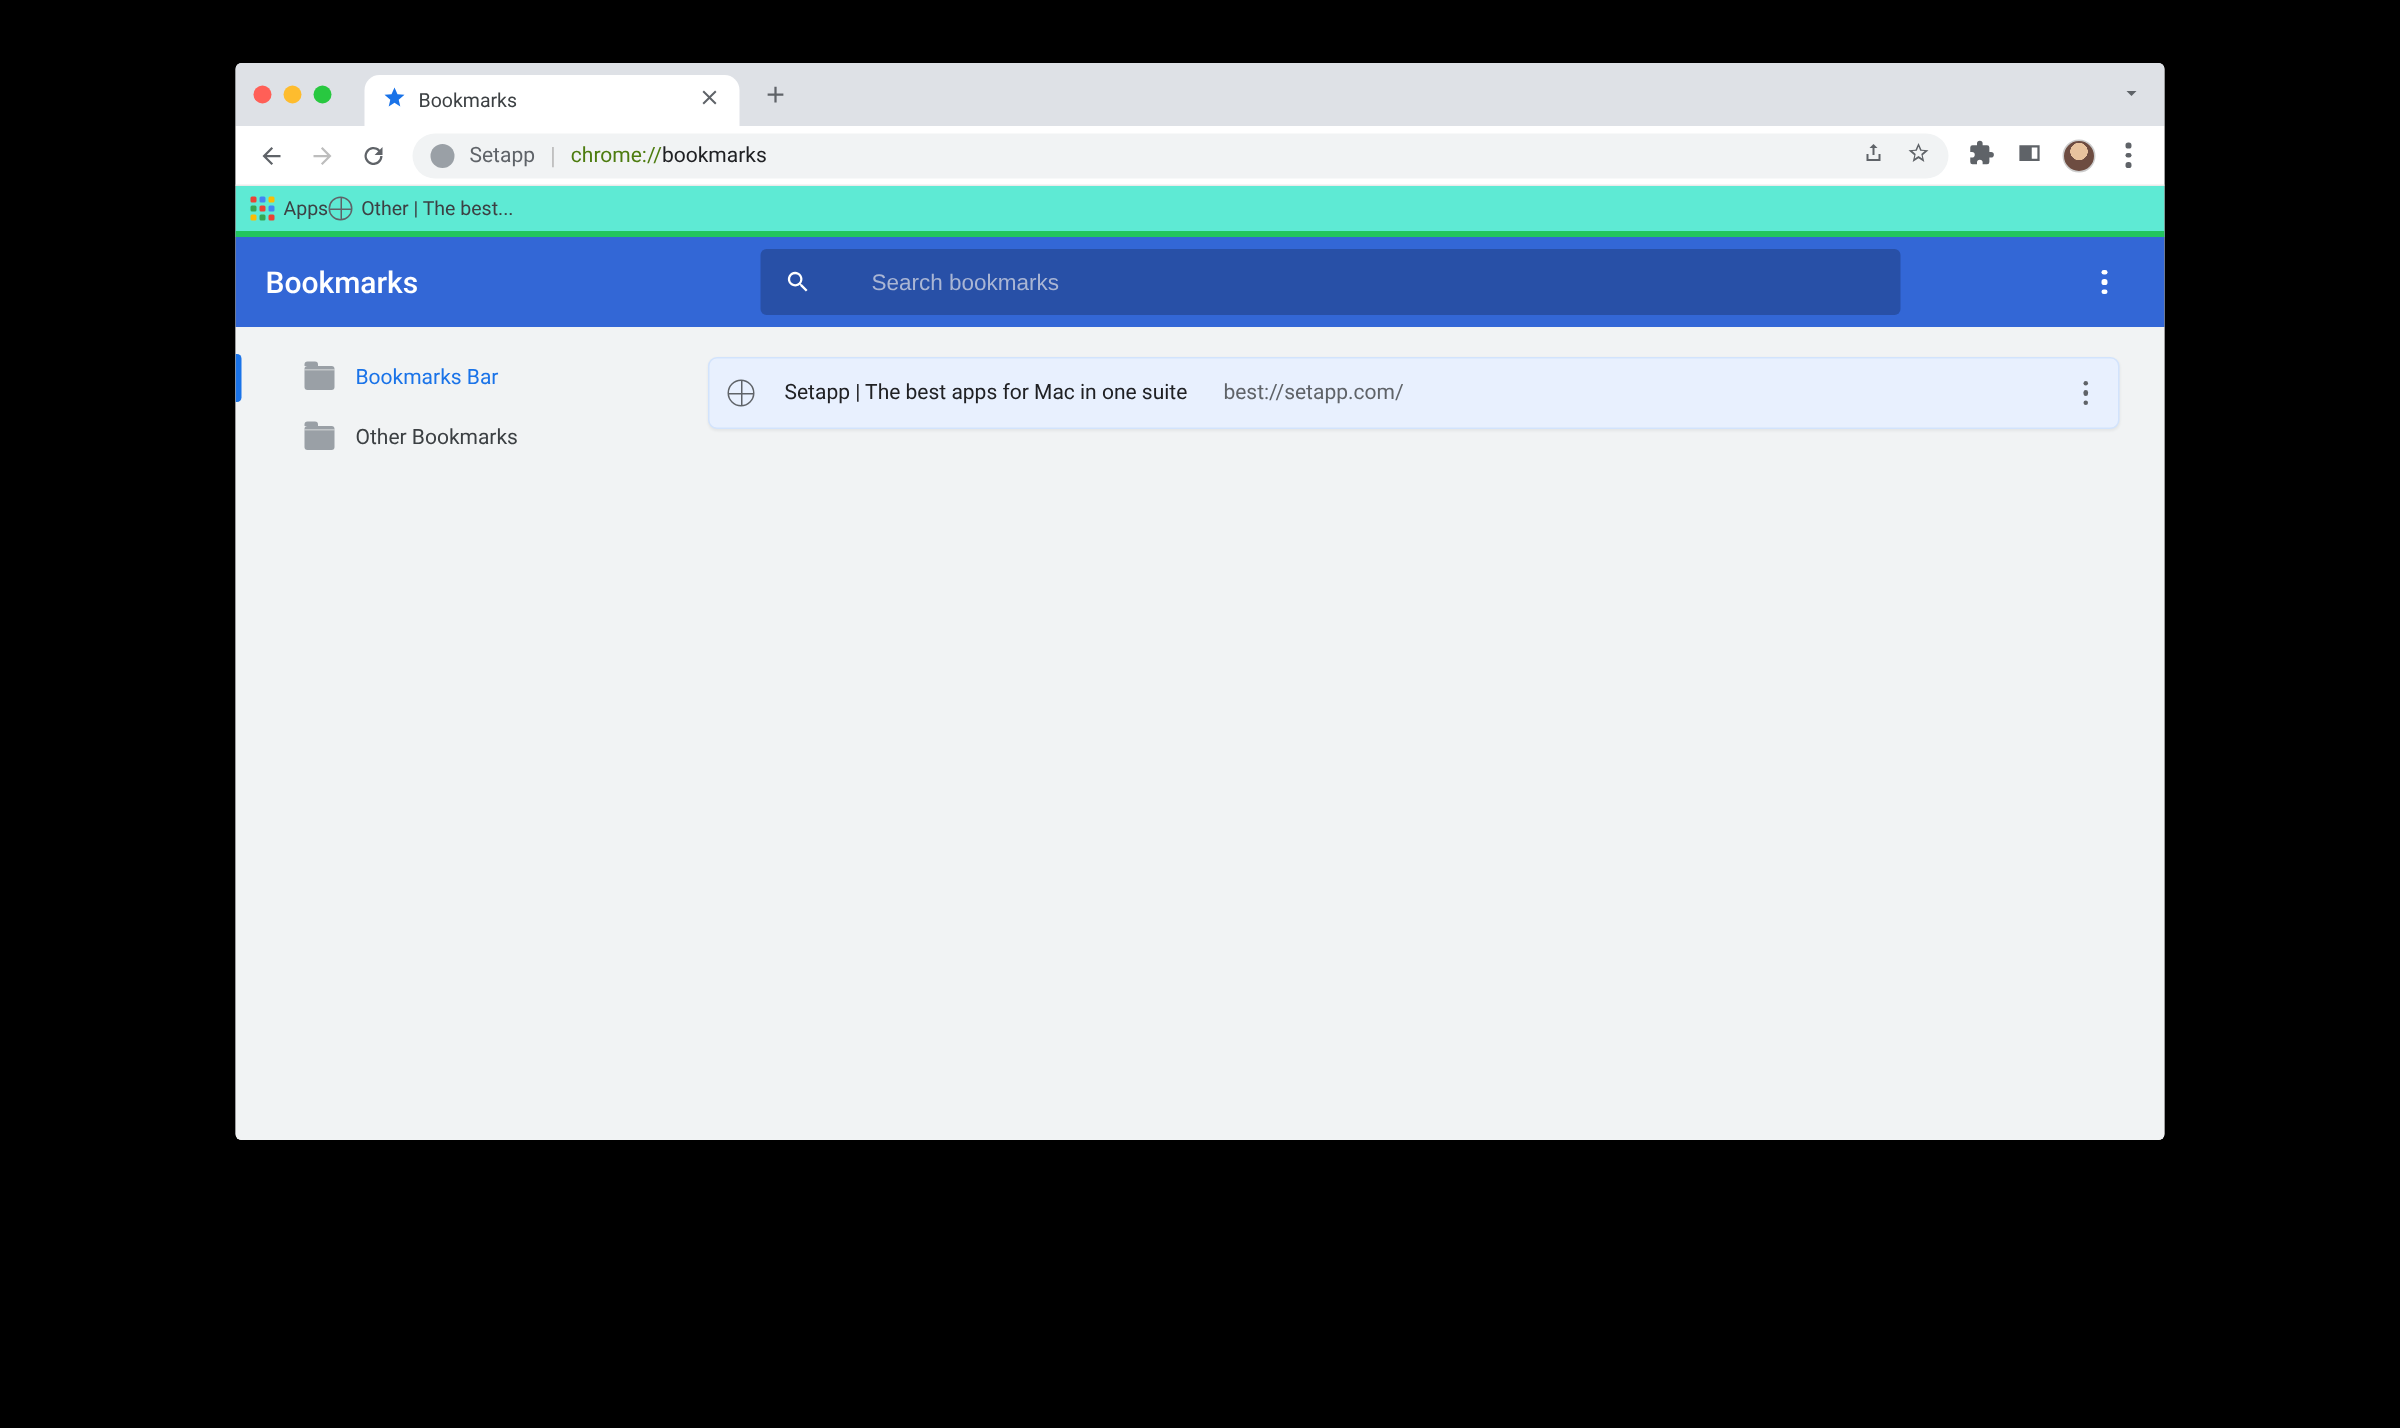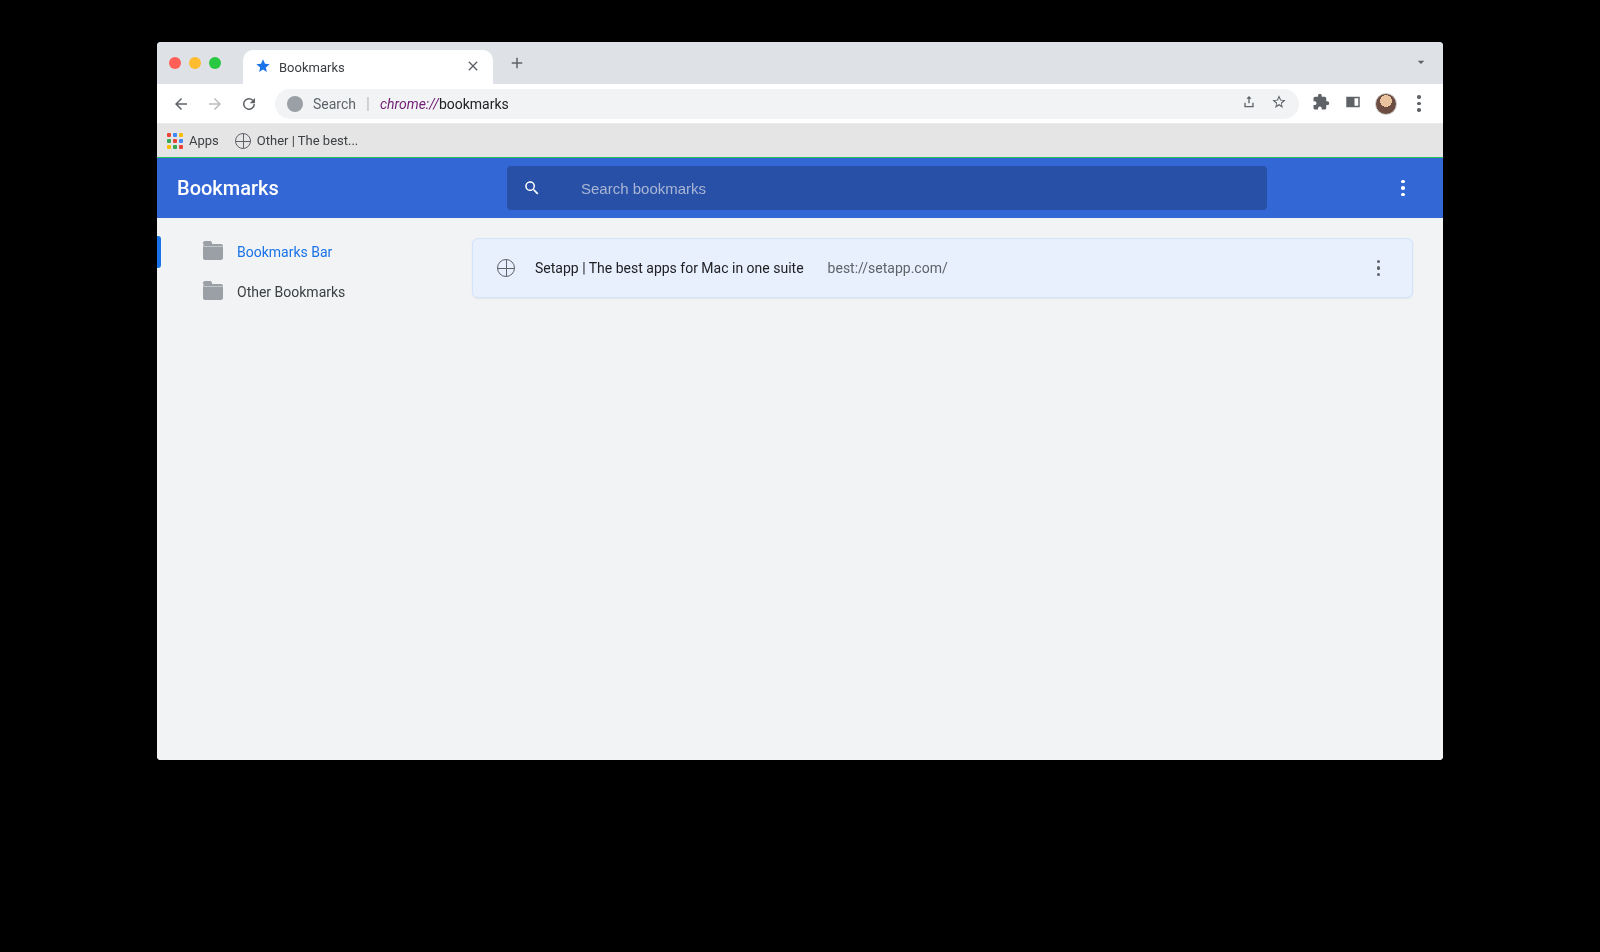--- a/index.html
+++ b/index.html
@@ -100,38 +100,37 @@
   }
   .omnibox .chrome-badge {
     width: 16px; height: 16px; border-radius: 50%;
     background: #9aa0a6;
     display:inline-block;
   }
   .omnibox .label { color: #5f6368; font-size: 14px; }
   .omnibox .divider { color: #bdbdbd; }
   .omnibox .url { color: #202124; font-size: 14px; }
   .omnibox .url .path { color: #202124; font-weight: 400; }
-  .omnibox .url .scheme { color: #701a75; font-style: italic; }
+  .omnibox .url .scheme { color: #4d7c0f; }
   .omnibox .spacer { flex:1; }
   .omni-icon { color:#5f6368; width:20px; text-align:center; font-size:14px; cursor:pointer; }
   .right-icons { display:flex; align-items:center; gap:12px; padding-right:4px; }
   .avatar {
     width:22px; height:22px; border-radius:50%;
     background: radial-gradient(circle at 50% 35%, #e8c39e 0 35%, #6d4c41 36% 100%);
     border:1px solid #ccc;
   }
   
   .bookmarks-bar {
     height: 34px;
-    background: #e5e5e5;
-    border-bottom: 1px solid #22c55e;
+    background: #5eead4;
+    border-bottom: 4px solid #22c55e;
     display: flex;
     align-items: center;
     padding: 0 10px;
-    gap: 16px;
   }
   .bm-item { display:flex; align-items:center; gap:6px; font-size:13px; color:#3c4043; cursor:pointer; }
   .apps-grid {
     width:16px; height:16px; display:grid; grid-template-columns:repeat(3,4px); grid-template-rows:repeat(3,4px); gap:2px;
   }
   .apps-grid span { width:4px; height:4px; border-radius:1px; }
   .ag-r{background:#ea4335}.ag-y{background:#fbbc04}.ag-g{background:#34a853}.ag-b{background:#4285f4}
   .globe-sm {
     width:16px;height:16px;border-radius:50%;border:1.5px solid #5f6368;position:relative;
   }
@@ -209,24 +208,24 @@
   }
 
   .main {
     flex:1;
     padding: 20px 30px 20px 0;
   }
   .bookmark-card {
     background:#e8f0fe;
     border:1px solid #d2e3fc;
     border-radius:6px;
-    height:60px;
+    height:48px;
     display:flex;
     align-items:center;
-    padding:0 24px;
+    padding:0 12px;
     gap:20px;
     box-shadow:0 1px 2px rgba(0,0,0,.06);
   }
   .bookmark-card .globe {
     width:18px;height:18px;border-radius:50%;border:1.6px solid #5f6368;position:relative;flex-shrink:0;
   }
   .bookmark-card .globe::before{content:"";position:absolute;left:50%;top:0;bottom:0;width:1px;background:#5f6368;}
   .bookmark-card .globe::after{content:"";position:absolute;top:50%;left:0;right:0;height:1px;background:#5f6368;}
   .bookmark-card .title { color:#202124; font-size:14px; }
   .bookmark-card .url { color:#5f6368; font-size:14px; margin-left:4px; }
@@ -284,21 +283,21 @@
           <path d="M4 13h12.2l-5.6 5.6L12 20l8-8-8-8-1.4 1.4L16.2 11H4z"></path>
         </svg>
     </div>
     <div class="nav-btn">
       <svg class="icon" viewBox="0 0 24 24">
           <path d="M17.65 6.35A8 8 0 1 0 20 12h-2a6 6 0 1 1-1.76-4.24L13 11h7V4z"></path>
         </svg>
     </div>
     <div class="omnibox">
       <span class="chrome-badge"></span>
-      <span class="label">Search</span>
+      <span class="label">Setapp</span>
       <span class="divider">|</span>
       <span class="url">
         <span class="scheme">chrome://</span><span class="path">bookmarks</span>
       </span>
       <span class="spacer"></span>
       <span class="omni-icon">
         <svg class="icon-sm" viewBox="0 0 24 24">
             <path d="M12 3l4 4h-3v7h-2V7H8l4-4zM5 20h14v-7h-2v5H7v-5H5v7z"></path>
           </svg>
       </span>

